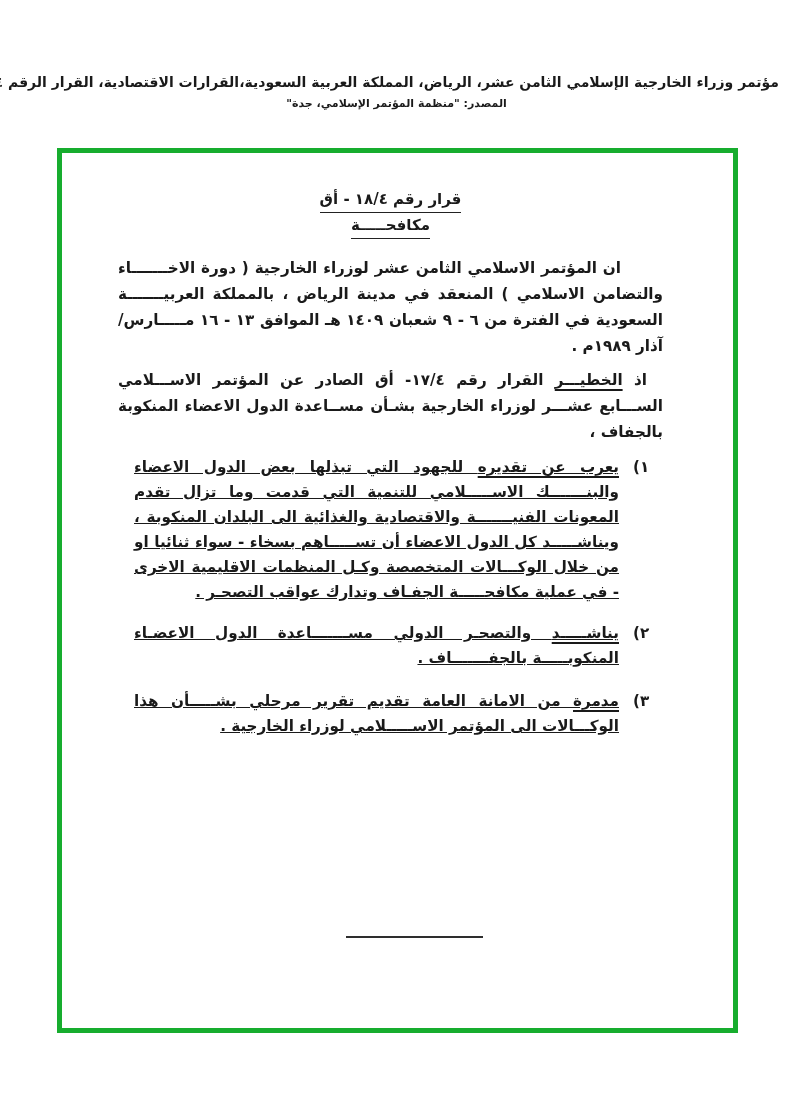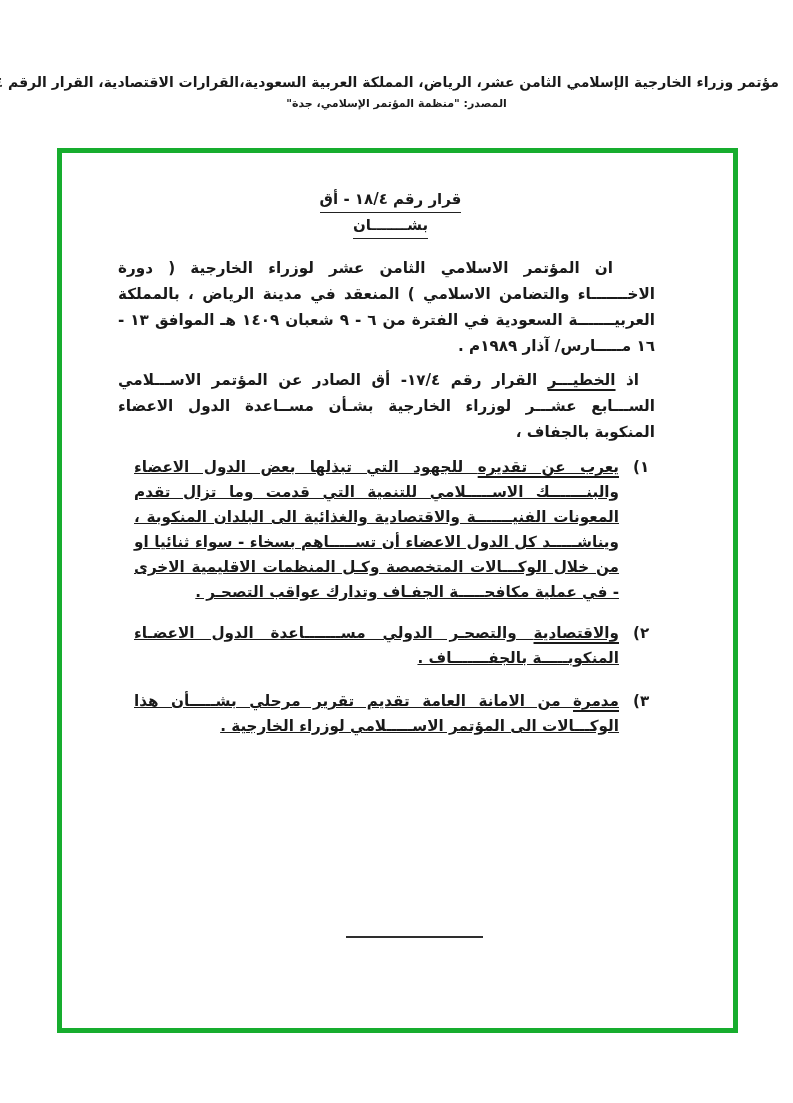--- a/index.html
+++ b/index.html
@@ -66,21 +66,21 @@
     display: inline-block;
     border-bottom: 1.6px solid #222;
     padding-bottom: 1px;
   }
 
   
   .para {
     font-size: 15.2px;
     line-height: 26px;
     text-align: justify;
-    margin: 0 8px 8px 0;
+    margin: 0 0 8px 0;
   }
   .para.p1 { text-indent: 42px; margin-bottom: 8px; }
   .para.p2 { text-indent: 16px; margin-bottom: 10px; }
   .para.p3 { text-indent: 6px;  margin-bottom: 12px; }
   .para.p4 { text-indent: 6px;  margin-bottom: 14px; }
   .u {
     text-decoration: underline;
     text-decoration-thickness: 1.5px;
     text-underline-offset: 4px;
   }
@@ -124,38 +124,38 @@
   </div>
 
   <div class="doc-frame">
     <div class="doc-content">
 
       <div class="doc-title">
         <div class="t-line">
           <span class="t-underline">قرار رقم ١٨/٤ - أق</span>
         </div>
         <div class="t-line">
-          <span class="t-underline">بشـــــــان</span>
+          <span class="t-underline">مكافحـــــة</span>
         </div>
       </div>
 
       <p class="para p1"><span></span><span class="u"></span><span>ان المؤتمر الاسلامي الثامن عشر لوزراء الخارجية ( دورة الاخـــــــاء والتضامن الاسلامي ) المنعقد في مدينة الرياض ، بالمملكة العربيـــــــة السعودية في الفترة من ٦ - ٩ شعبان ١٤٠٩ هـ الموافق ١٣ - ١٦ مـــــارس/ آذار ١٩٨٩م .</span></p>
 
       <p class="para p2"><span>اذ </span><span class="u">الخطيـــر</span><span> القرار رقم ١٧/٤- أق الصادر عن المؤتمر الاســـلامي الســـابع عشـــر لوزراء الخارجية بشـأن مســاعدة الدول الاعضاء المنكوبة بالجفاف ،</span></p>
 
 
 
       <div class="item i1">
         <span class="item-num">١)</span>
         <div class="item-text"><span class="u">يعرب عن تقديره</span><span> للجهود التي تبذلها بعض الدول الاعضاء والبنـــــــك الاســـــلامي للتنمية التي قدمت وما تزال تقدم المعونات الفنيـــــــة والاقتصادية والغذائية الى البلدان المنكوبة ، ويناشـــــد كل الدول الاعضاء أن تســـــاهم بسخاء - سواء ثنائيا او من خلال الوكـــالات المتخصصة وكـل المنظمات الاقليمية الاخرى - في عملية مكافحـــــة الجفـاف وتدارك عواقب التصحـر .</span></div>
       </div>
 
       <div class="item i2">
         <span class="item-num">٢)</span>
-        <div class="item-text"><span class="u">والاقتصادية</span><span> والتصحـر الدولي مســـــــاعدة الدول الاعضـاء المنكوبـــــة بالجفـــــــاف .</span></div>
+        <div class="item-text"><span class="u">يناشـــــد</span><span> والتصحـر الدولي مســـــــاعدة الدول الاعضـاء المنكوبـــــة بالجفـــــــاف .</span></div>
       </div>
 
       <div class="item i3">
         <span class="item-num">٣)</span>
         <div class="item-text"><span class="u">مدمرة</span><span> من الامانة العامة تقديم تقرير مرحلي بشـــــأن هذا الوكـــالات الى المؤتمر الاســـــلامي لوزراء الخارجية .</span></div>
       </div>
 
     </div>
 
     <div class="divider"></div>

